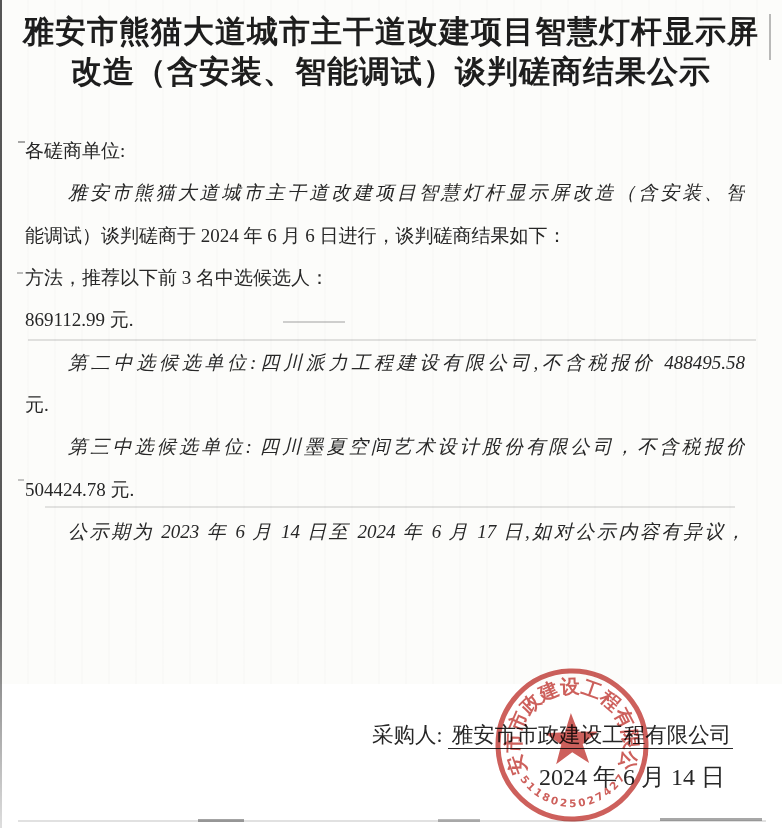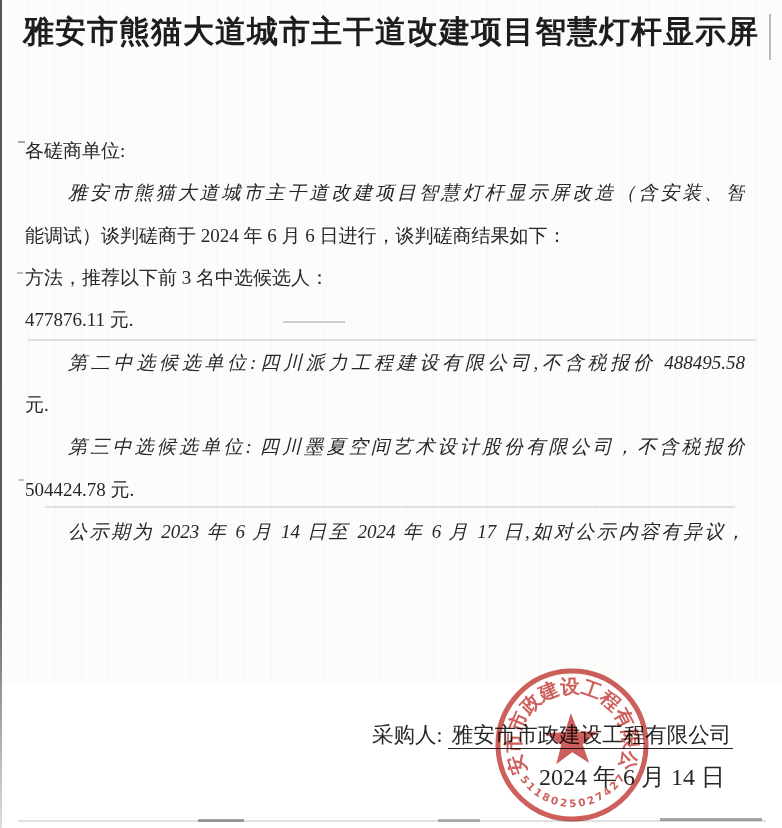--- a/index.html
+++ b/index.html
@@ -77,31 +77,32 @@
   .speck2{ left:17px; top:272px; width:6px; height:2px; background:rgba(90,90,90,.4); }
   .speck3{ left:18px; top:479px; width:6px; height:2px; background:rgba(90,90,90,.35); }
 </style>
 </head>
 <body>
 
 <div class="page">
 
   <h1 class="title">
     <span>雅安市熊猫大道城市主干道改建项目智慧灯杆显示屏</span>
+    <span>改造（含安装、智能调试）谈判磋商结果公示</span>
   </h1>
 
   <div class="bodytext">
     <p class="ln">各磋商单位:</p>
 
     <p class="ln ind full">雅安市熊猫大道城市主干道改建项目智慧灯杆显示屏改造（含安装、智</p>
     <p class="ln">能调试）谈判磋商于 2024 年 6 月 6 日进行，谈判磋商结果如下：</p>
 
     <p class="ln">方法，推荐以下前 3 名中选候选人：</p>
 
-    <p class="ln">477876.11 元.</p>
+    <p class="ln">869112.99 元.</p>
 
     <p class="ln ind full">第二中选候选单位:四川派力工程建设有限公司,不含税报价 488495.58</p>
     <p class="ln">元.</p>
 
     <p class="ln ind full">第三中选候选单位: 四川墨夏空间艺术设计股份有限公司，不含税报价</p>
     <p class="ln">504424.78 元.</p>
 
     <p class="ln ind full">公示期为 2023 年 6 月 14 日至 2024 年 6 月 17 日,如对公示内容有异议，</p>
   </div>
 

